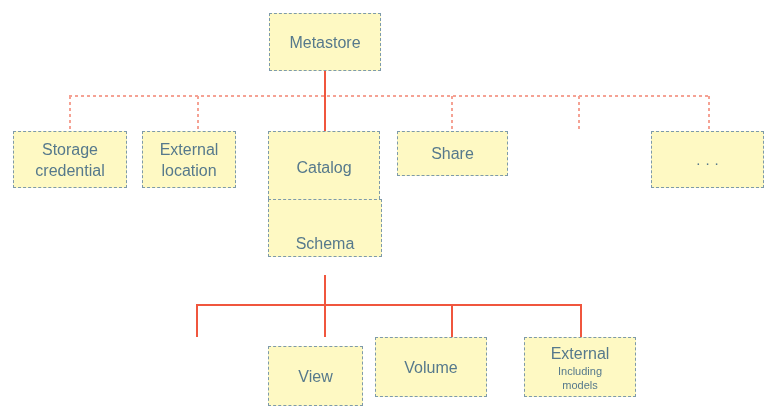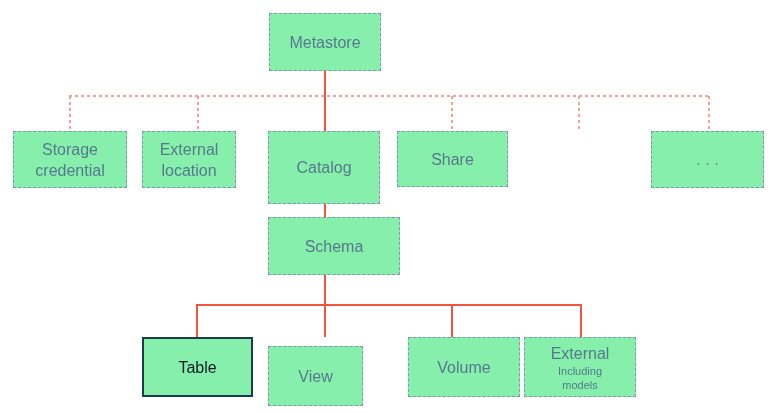--- a/index.html
+++ b/index.html
@@ -11,21 +11,21 @@
   .canvas {
     position: relative;
     width: 778px;
     height: 414px;
     background: #ffffff;
     overflow: hidden;
   }
   .node {
     position: absolute;
     box-sizing: border-box;
-    background: #86efac;
+    background: #fef9c3;
     border: 1.5px dashed #7d9aaa;
     color: #56798c;
     display: flex;
     flex-direction: column;
     align-items: center;
     justify-content: center;
     text-align: center;
     font-size: 16px;
     line-height: 21px;
     padding: 2px 18px;
@@ -104,42 +104,39 @@
   </div>
 
   <div class="node" style="left:142px; top:131px; width:94px; height:57px;">
     <span class="label">External location</span>
   </div>
 
   <div class="node" style="left:268px; top:131px; width:112px; height:73px;">
     <span class="label">Catalog</span>
   </div>
 
-  <div class="node" style="left:397px; top:131px; width:111px; height:56px;">
+  <div class="node" style="left:397px; top:131px; width:111px; height:45px;">
     <span class="label">Share</span>
   </div>
 
 
   <div class="node node--ellipsis" style="left:651px; top:131px; width:113px; height:57px;">
     <span class="label">...</span>
   </div>
 
-  <div class="node" style="left:268px; top:217px; width:132px; height:58px;">
+  <div class="node" style="left:268px; top:199px; width:114px; height:58px;justify-content:flex-end;">
     <span class="label">Schema</span>
   </div>
 
-  <div class="node node--highlight" style="left:142px; top:337px; width:111px; height:60px;">
-    <span class="label">Table</span>
-  </div>
 
   <div class="node" style="left:268px; top:346px; width:95px; height:60px;">
     <span class="label">View</span>
   </div>
 
-  <div class="node" style="left:408px; top:337px; width:112px; height:60px;text-align:center;">
+  <div class="node" style="left:375px; top:337px; width:112px; height:60px;text-align:center;">
     <span class="label">Volume</span>
   </div>
 
   <div class="node" style="left:524px; top:337px; width:112px; height:60px;">
     <span class="label">External</span>
     <span class="sublabel">Including models</span>
   </div>
 
 </div>
 

